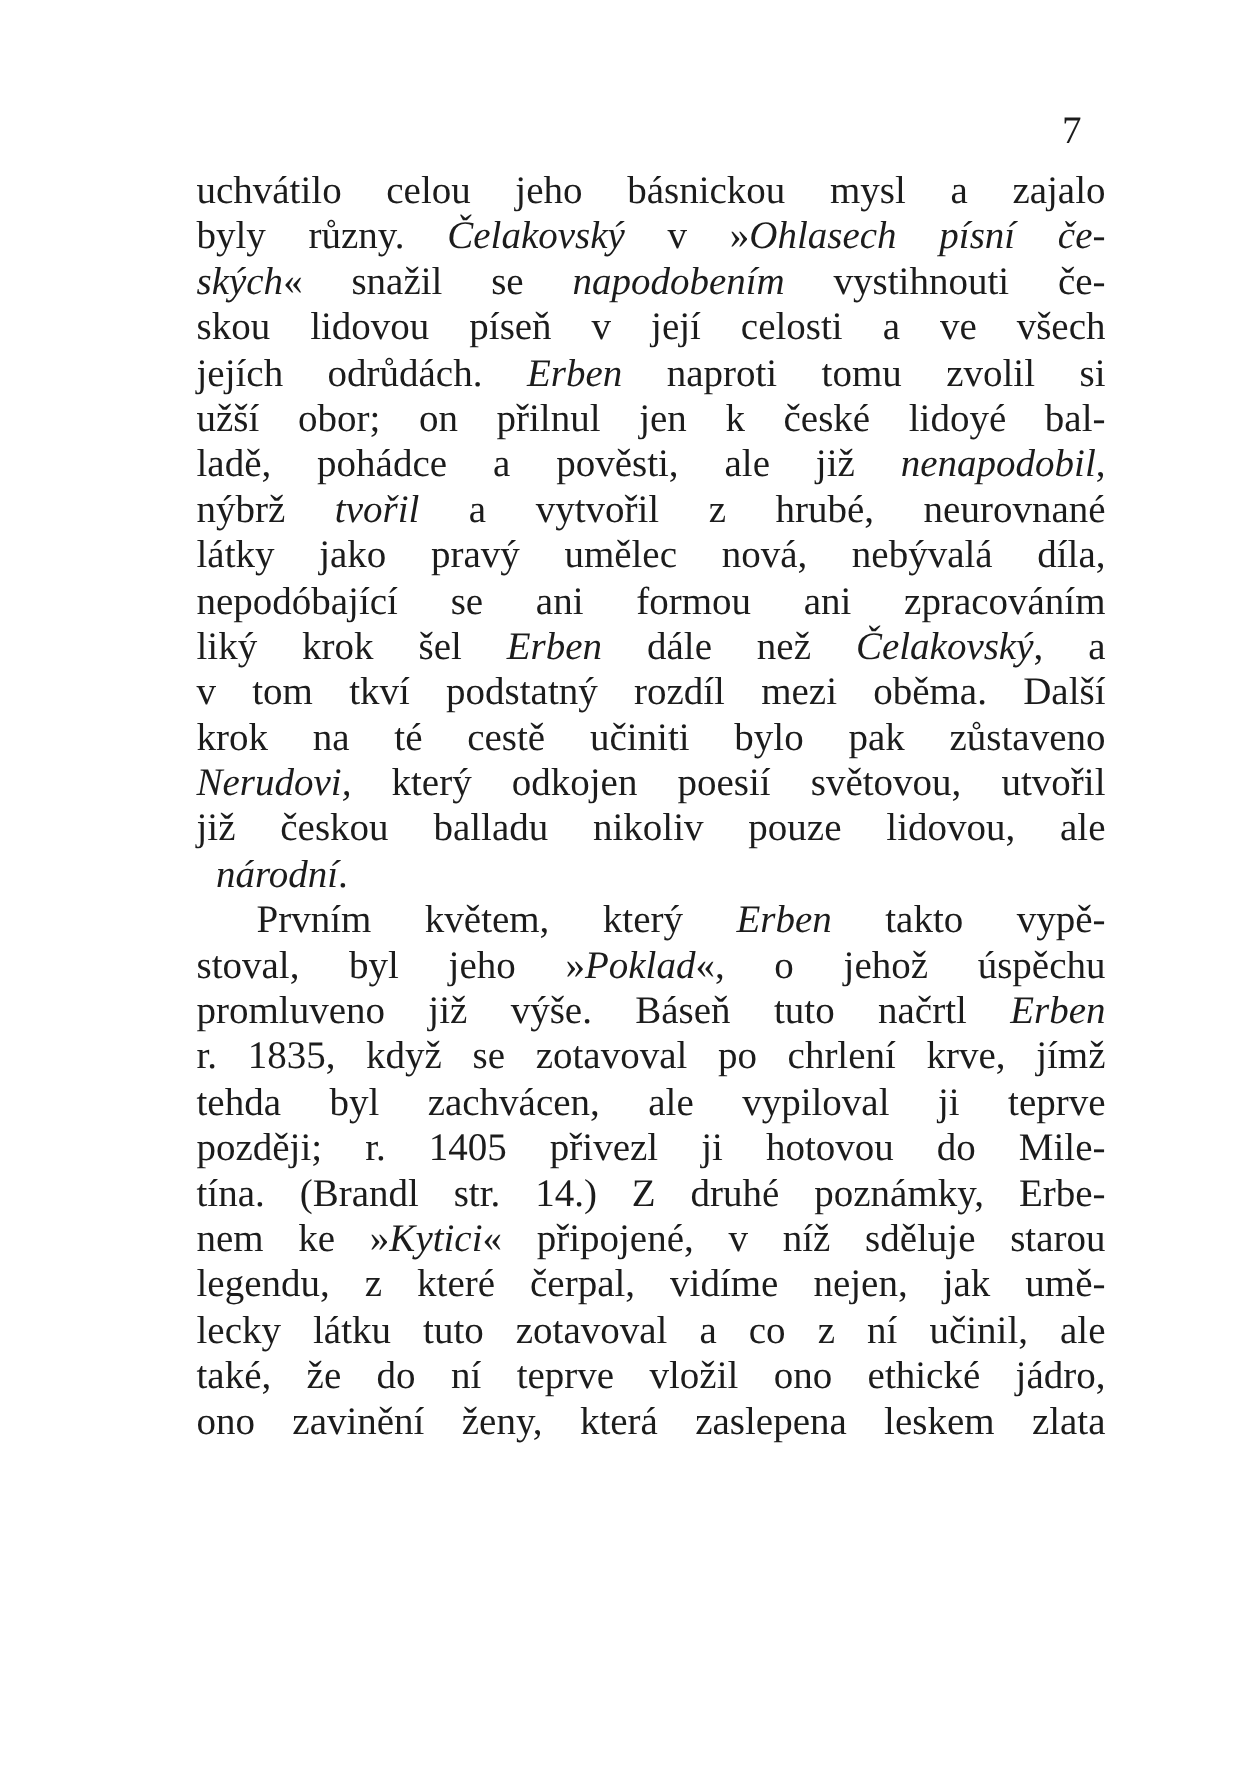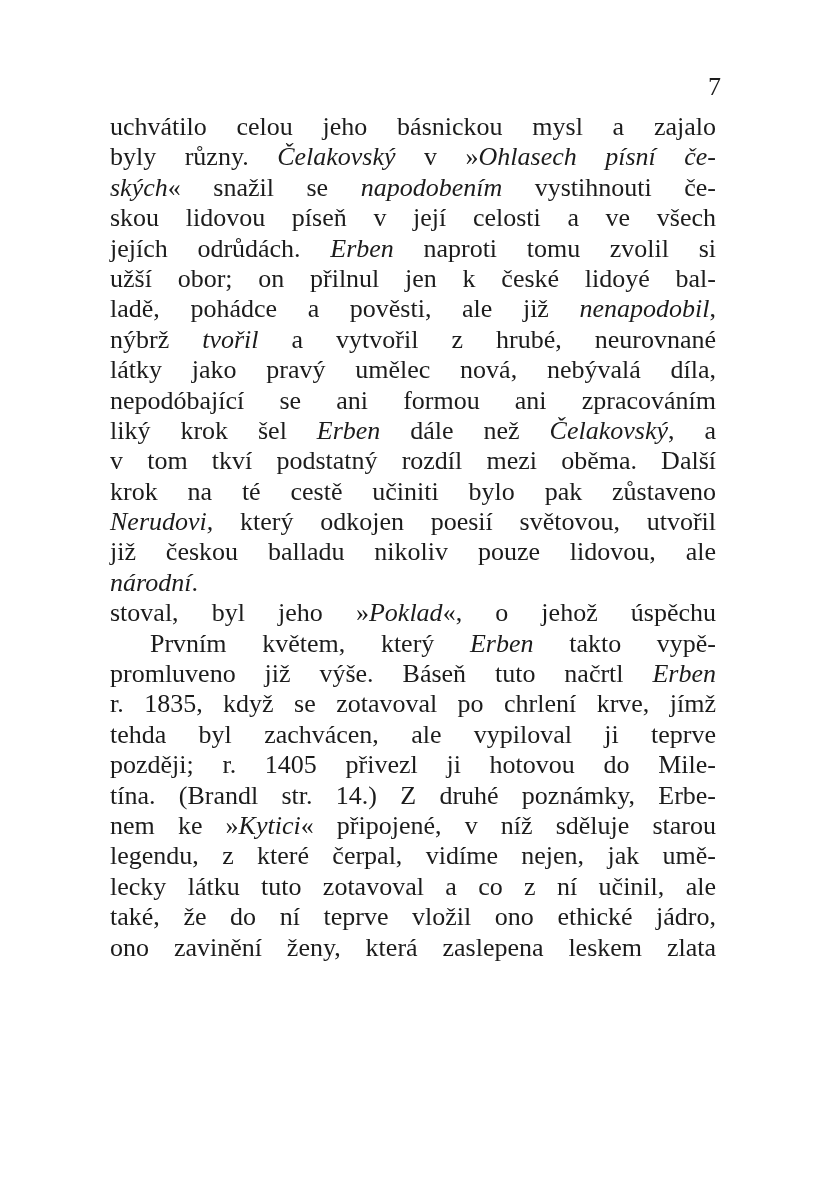--- a/index.html
+++ b/index.html
@@ -21,34 +21,35 @@
     top: 72px;
     left: 117px;
     width: 604px;
     text-align: right;
     font-size: 26px;
     line-height: 30px;
   }
   .text-block {
     position: absolute;
     top: 112px;
-    left: 110px;
+    left: 131px;
     width: 606px;
   }
   .line {
     font-size: 26px;
     line-height: 30.4px;
     height: 30.4px;
     text-align: justify;
     text-align-last: justify;
     -moz-text-align-last: justify;
     white-space: normal;
   }
   .line.no-just {
     text-align-last: left;
+    margin-left: 13px;
     -moz-text-align-last: left;
   }
   .line.indent {
     text-indent: 40px;
   }
   .it {
     font-style: italic;
   }
   .hand-underline {
     text-decoration-thickness: 2.5px;
@@ -71,22 +72,22 @@
       <div class="line"><span class="hand-underline">ladě,</span><span> pohádce a pověsti, ale již </span><span class="it">nenapodobil</span><span>,</span></div>
       <div class="line"><span class="hand-underline">nýbrž</span><span> </span><span class="it">tvořil</span><span> a vytvořil z hrubé, neurovnané</span></div>
       <div class="line"><span class="hand-underline">látky</span><span> jako pravý umělec nová, nebývalá díla,</span></div>
       <div class="line"><span>nepodóbající se ani formou ani zpracováním</span></div>
       <div class="line"><span>liký krok šel </span><span class="it">Erben</span><span> dále než </span><span class="it">Čelakovský</span><span>, a</span></div>
       <div class="line"><span>v tom tkví podstatný rozdíl mezi oběma. Další</span></div>
       <div class="line"><span>krok na té cestě učiniti bylo pak zůstaveno</span></div>
       <div class="line"><span class="it">Nerudovi,</span><span> který odkojen poesií světovou, utvořil</span></div>
       <div class="line"><span>již českou balladu nikoliv pouze lidovou, ale</span></div>
       <div class="line no-just"><span class="it">národní</span><span>.</span></div>
+      <div class="line indent"><span>Prvním květem, který </span><span class="it">Erben</span><span> takto vypě-</span></div>
       <div class="line"><span>stoval, byl jeho </span><span class="hand-underline">»</span><span class="it hand-underline">Poklad</span><span class="hand-underline">«,</span><span> o jehož úspěchu</span></div>
-      <div class="line indent"><span>Prvním květem, který </span><span class="it">Erben</span><span> takto vypě-</span></div>
       <div class="line"><span>promluveno již výše. Báseň tuto načrtl </span><span class="it">Erben</span></div>
       <div class="line"><span>r. 1835, když se zotavoval po chrlení krve, jímž</span></div>
       <div class="line"><span>tehda byl zachvácen, ale vypiloval ji teprve</span></div>
       <div class="line"><span>později; r. 1405 přivezl ji hotovou do Mile-</span></div>
       <div class="line"><span>tína. (Brandl str. 14.) Z druhé poznámky, Erbe-</span></div>
       <div class="line"><span>nem ke »</span><span class="it">Kytici</span><span>« připojené, v níž sděluje starou</span></div>
       <div class="line"><span>legendu, z které čerpal, vidíme nejen, jak umě-</span></div>
       <div class="line"><span>lecky látku tuto zotavoval a co z ní učinil, ale</span></div>
       <div class="line"><span>také, že do ní teprve vložil ono ethické jádro,</span></div>
       <div class="line"><span>ono zavinění ženy, která zaslepena leskem zlata</span></div>

